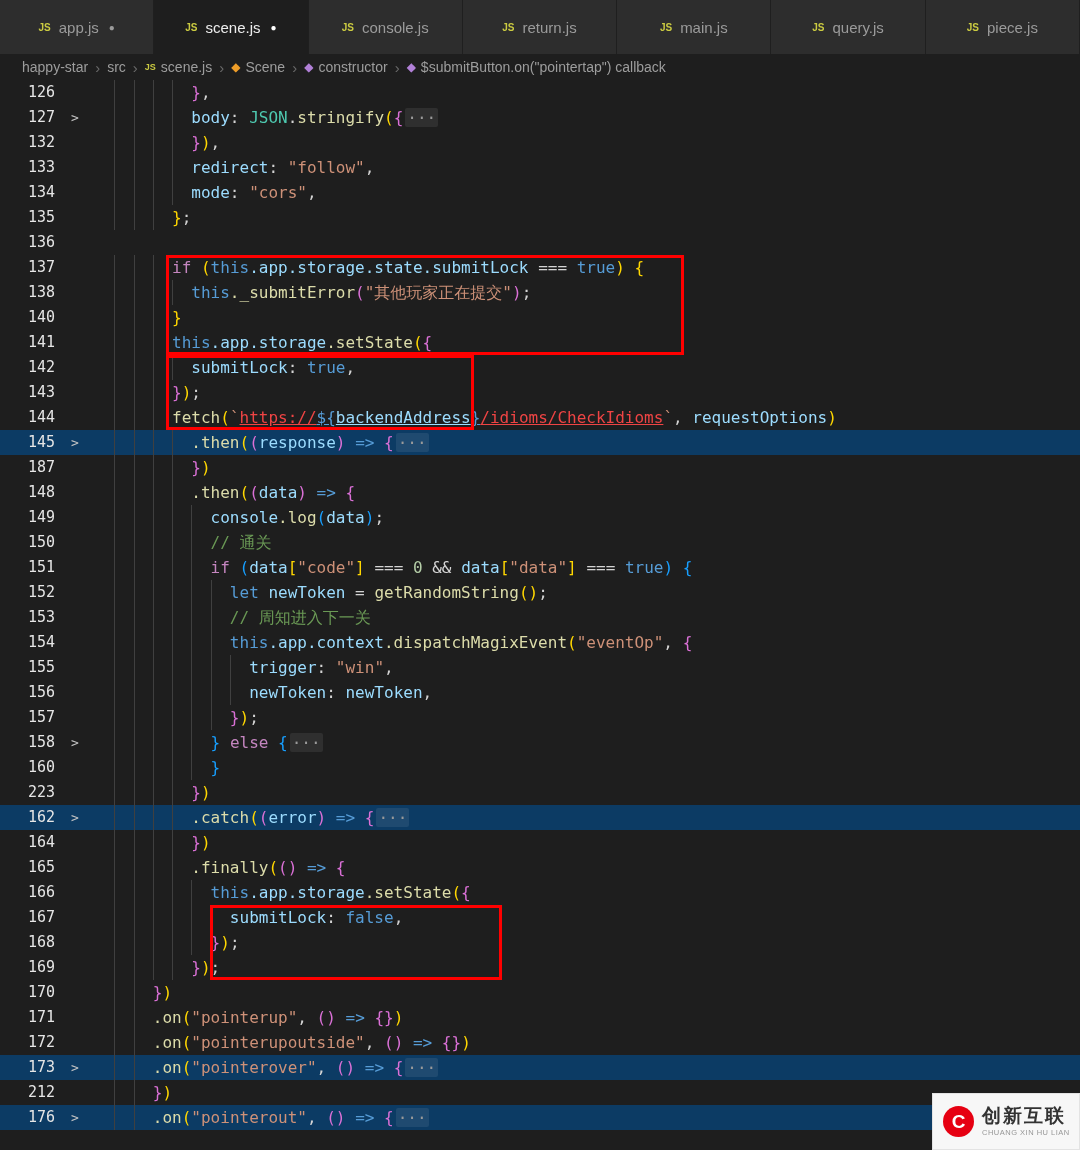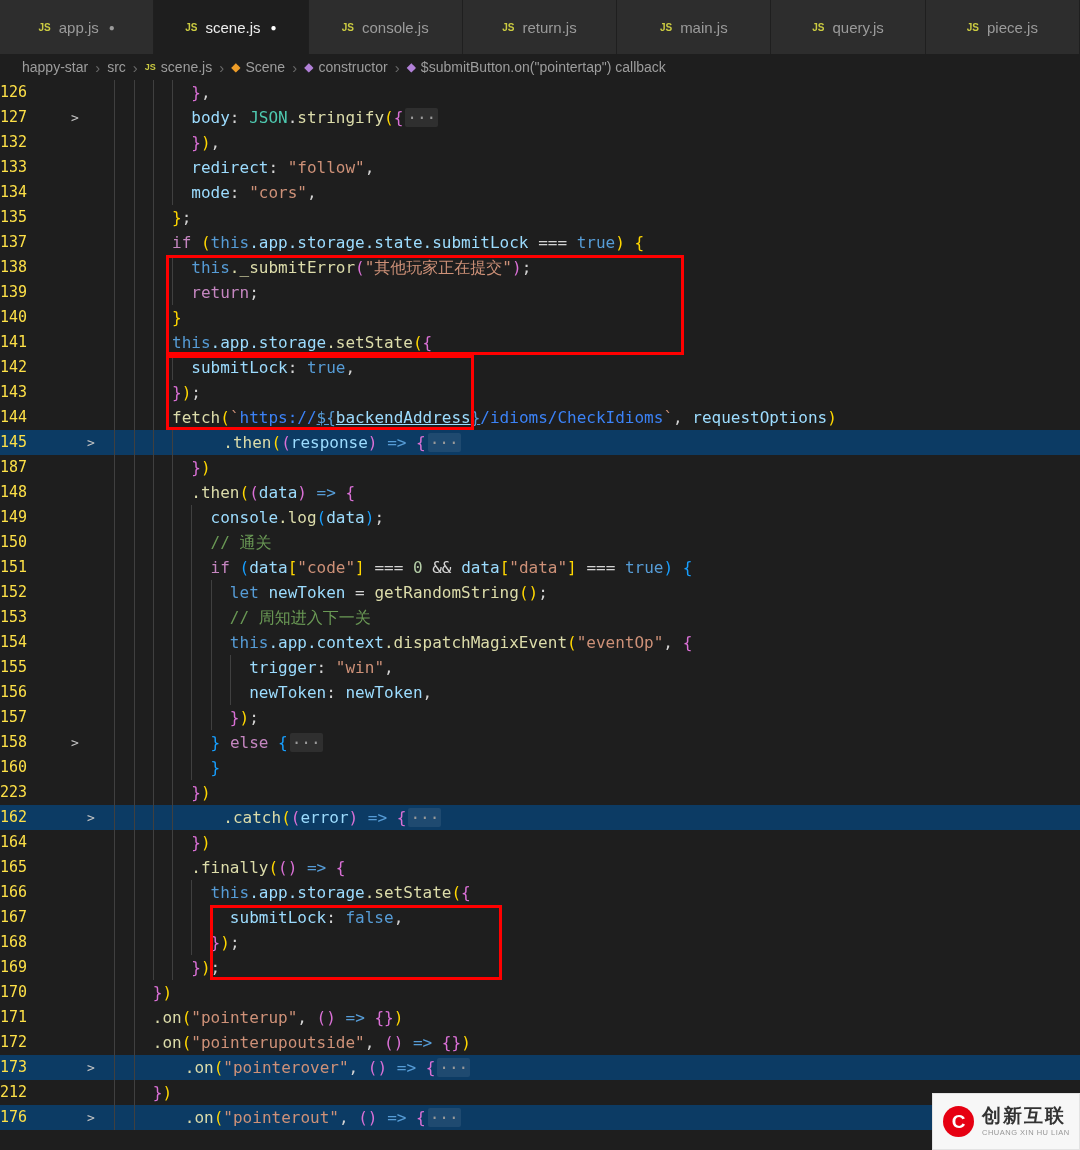--- a/index.html
+++ b/index.html
@@ -28,31 +28,31 @@
   .bi{display:inline-block;}
   .bi.js{color:#cbcb41;font-size:9px;font-weight:bold;}
   .bi.class{color:#ee9d28;font-size:12px;}
   .bi.method{color:#b180d7;font-size:12px;}
   
   .code-area{position:relative;}
   .row{
     position:relative;display:flex;height:25px;line-height:25px;white-space:pre;
     font-family:"DejaVu Sans Mono","Liberation Mono",monospace;font-size:16px;
   }
-  .row.hl{background:#0c3b64;gap:16px;}
-  .ln{width:55px;flex:none;color:#fde047;font-size:15px;}
+  .row.hl{background:#0c3b64;}
+  .ln{width:55px;flex:none;text-align:right;color:#e5e5e5;font-size:15px;}
   .fold{width:40px;flex:none;text-align:center;color:#c5c5c5;font-size:13px;cursor:pointer;}
   .codetext{flex:none;position:relative;z-index:1;}
   .guide{position:absolute;top:0;bottom:0;width:1px;background:#404040;z-index:0;}
   
   .p{color:#d4d4d4}.k{color:#569cd6}.c{color:#c586c0}.v{color:#9cdcfe}
   .f{color:#dcdcaa}.s{color:#ce9178}.m{color:#6a9955}.n{color:#b5cea8}
   .t{color:#4ec9b0}.g1{color:#ffd700}.g2{color:#da70d6}.g3{color:#179fff}
   .e{color:#9a9a9a;background:rgba(255,255,255,.08);border-radius:2px;padding:0 2px;margin-left:2px;}
-  .u{color:#3b82f6;}
+  .u{color:#ef4444;text-decoration:underline}
   .uv{color:#9cdcfe;text-decoration:underline}
   .uk{color:#569cd6;text-decoration:underline}
   
   .annotation-layer{position:absolute;left:0;top:0;width:1080px;height:1150px;pointer-events:none;z-index:5;}
   .redbox{position:absolute;border:3px solid #ff0000;box-sizing:border-box;}
   
   .watermark{
     position:absolute;right:0;bottom:0;width:148px;height:57px;background:#f7f7f7;
     border:1px solid #e3e3e3;box-sizing:border-box;display:flex;align-items:center;
     gap:8px;padding-left:10px;z-index:6;
@@ -131,23 +131,23 @@
     </span>
   </div>
 
 <div class="code-area">
     <div class="row"><div class="guide" style="left: 114.26px;"></div><div class="guide" style="left: 133.52px;"></div><div class="guide" style="left: 152.78px;"></div><div class="guide" style="left: 172.04px;"></div><span class="ln">126</span><span class="fold"></span><span class="codetext"><span class="p">          </span><span class="g2">}</span><span class="p">,</span></span></div>
     <div class="row"><div class="guide" style="left: 114.26px;"></div><div class="guide" style="left: 133.52px;"></div><div class="guide" style="left: 152.78px;"></div><div class="guide" style="left: 172.04px;"></div><span class="ln">127</span><span class="fold">&gt;</span><span class="codetext"><span class="p">          </span><span class="v">body</span><span class="p">:</span><span class="p"> </span><span class="t">JSON</span><span class="p">.</span><span class="f">stringify</span><span class="g1">(</span><span class="g2">{</span><span class="e">···</span></span></div>
     <div class="row"><div class="guide" style="left: 114.26px;"></div><div class="guide" style="left: 133.52px;"></div><div class="guide" style="left: 152.78px;"></div><div class="guide" style="left: 172.04px;"></div><span class="ln">132</span><span class="fold"></span><span class="codetext"><span class="p">          </span><span class="g2">}</span><span class="g1">)</span><span class="p">,</span></span></div>
     <div class="row"><div class="guide" style="left: 114.26px;"></div><div class="guide" style="left: 133.52px;"></div><div class="guide" style="left: 152.78px;"></div><div class="guide" style="left: 172.04px;"></div><span class="ln">133</span><span class="fold"></span><span class="codetext"><span class="p">          </span><span class="v">redirect</span><span class="p">:</span><span class="p"> </span><span class="s">"follow"</span><span class="p">,</span></span></div>
     <div class="row"><div class="guide" style="left: 114.26px;"></div><div class="guide" style="left: 133.52px;"></div><div class="guide" style="left: 152.78px;"></div><div class="guide" style="left: 172.04px;"></div><span class="ln">134</span><span class="fold"></span><span class="codetext"><span class="p">          </span><span class="v">mode</span><span class="p">:</span><span class="p"> </span><span class="s">"cors"</span><span class="p">,</span></span></div>
     <div class="row"><div class="guide" style="left: 114.26px;"></div><div class="guide" style="left: 133.52px;"></div><div class="guide" style="left: 152.78px;"></div><span class="ln">135</span><span class="fold"></span><span class="codetext"><span class="p">        </span><span class="g1">}</span><span class="p">;</span></span></div>
+    <div class="row"><span class="ln">136</span><span class="fold"></span><span class="codetext"></span></div>
     <div class="row"><div class="guide" style="left: 114.26px;"></div><div class="guide" style="left: 133.52px;"></div><div class="guide" style="left: 152.78px;"></div><span class="ln">137</span><span class="fold"></span><span class="codetext"><span class="p">        </span><span class="c">if</span><span class="p"> </span><span class="g1">(</span><span class="k">this</span><span class="v">.app.storage.state.submitLock</span><span class="p"> </span><span class="p">===</span><span class="p"> </span><span class="k">true</span><span class="g1">)</span><span class="p"> </span><span class="g1">{</span></span></div>
     <div class="row"><div class="guide" style="left: 114.26px;"></div><div class="guide" style="left: 133.52px;"></div><div class="guide" style="left: 152.78px;"></div><div class="guide" style="left: 172.04px;"></div><span class="ln">138</span><span class="fold"></span><span class="codetext"><span class="p">          </span><span class="k">this</span><span class="f">._submitError</span><span class="g2">(</span><span class="s">"其他玩家正在提交"</span><span class="g2">)</span><span class="p">;</span></span></div>
-    <div class="row"><div class="guide" style="left: 114.26px;"></div><div class="guide" style="left: 133.52px;"></div><div class="guide" style="left: 152.78px;"></div><div class="guide" style="left: 172.04px;"></div><span class="ln">139</span><span class="fold"></span><span class="codetext"><span class="p">          </span><span class="c">return</span><span class="p">;</span></span></div>
     <div class="row"><div class="guide" style="left: 114.26px;"></div><div class="guide" style="left: 133.52px;"></div><div class="guide" style="left: 152.78px;"></div><span class="ln">140</span><span class="fold"></span><span class="codetext"><span class="p">        </span><span class="g1">}</span></span></div>
     <div class="row"><div class="guide" style="left: 114.26px;"></div><div class="guide" style="left: 133.52px;"></div><div class="guide" style="left: 152.78px;"></div><span class="ln">141</span><span class="fold"></span><span class="codetext"><span class="p">        </span><span class="k">this</span><span class="v">.app.storage</span><span class="f">.setState</span><span class="g1">(</span><span class="g2">{</span></span></div>
     <div class="row"><div class="guide" style="left: 114.26px;"></div><div class="guide" style="left: 133.52px;"></div><div class="guide" style="left: 152.78px;"></div><div class="guide" style="left: 172.04px;"></div><span class="ln">142</span><span class="fold"></span><span class="codetext"><span class="p">          </span><span class="v">submitLock</span><span class="p">:</span><span class="p"> </span><span class="k">true</span><span class="p">,</span></span></div>
     <div class="row"><div class="guide" style="left: 114.26px;"></div><div class="guide" style="left: 133.52px;"></div><div class="guide" style="left: 152.78px;"></div><span class="ln">143</span><span class="fold"></span><span class="codetext"><span class="p">        </span><span class="g2">}</span><span class="g1">)</span><span class="p">;</span></span></div>
     <div class="row"><div class="guide" style="left: 114.26px;"></div><div class="guide" style="left: 133.52px;"></div><div class="guide" style="left: 152.78px;"></div><span class="ln">144</span><span class="fold"></span><span class="codetext"><span class="p">        </span><span class="f">fetch</span><span class="g1">(</span><span class="s">`</span><span class="u">https://</span><span class="uk">${</span><span class="uv">backendAddress</span><span class="uk">}</span><span class="u">/idioms/CheckIdioms</span><span class="s">`</span><span class="p">,</span><span class="p"> </span><span class="v">requestOptions</span><span class="g1">)</span></span></div>
     <div class="row hl"><div class="guide" style="left: 114.26px;"></div><div class="guide" style="left: 133.52px;"></div><div class="guide" style="left: 152.78px;"></div><div class="guide" style="left: 172.04px;"></div><span class="ln">145</span><span class="fold">&gt;</span><span class="codetext"><span class="p">          </span><span class="f">.then</span><span class="g1">(</span><span class="g2">(</span><span class="v">response</span><span class="g2">)</span><span class="p"> </span><span class="k">=&gt;</span><span class="p"> </span><span class="g2">{</span><span class="e">···</span></span></div>
     <div class="row"><div class="guide" style="left: 114.26px;"></div><div class="guide" style="left: 133.52px;"></div><div class="guide" style="left: 152.78px;"></div><div class="guide" style="left: 172.04px;"></div><span class="ln">187</span><span class="fold"></span><span class="codetext"><span class="p">          </span><span class="g2">}</span><span class="g1">)</span></span></div>
     <div class="row"><div class="guide" style="left: 114.26px;"></div><div class="guide" style="left: 133.52px;"></div><div class="guide" style="left: 152.78px;"></div><div class="guide" style="left: 172.04px;"></div><span class="ln">148</span><span class="fold"></span><span class="codetext"><span class="p">          </span><span class="f">.then</span><span class="g1">(</span><span class="g2">(</span><span class="v">data</span><span class="g2">)</span><span class="p"> </span><span class="k">=&gt;</span><span class="p"> </span><span class="g2">{</span></span></div>
     <div class="row"><div class="guide" style="left: 114.26px;"></div><div class="guide" style="left: 133.52px;"></div><div class="guide" style="left: 152.78px;"></div><div class="guide" style="left: 172.04px;"></div><div class="guide" style="left: 191.3px;"></div><span class="ln">149</span><span class="fold"></span><span class="codetext"><span class="p">            </span><span class="v">console</span><span class="f">.log</span><span class="g3">(</span><span class="v">data</span><span class="g3">)</span><span class="p">;</span></span></div>
     <div class="row"><div class="guide" style="left: 114.26px;"></div><div class="guide" style="left: 133.52px;"></div><div class="guide" style="left: 152.78px;"></div><div class="guide" style="left: 172.04px;"></div><div class="guide" style="left: 191.3px;"></div><span class="ln">150</span><span class="fold"></span><span class="codetext"><span class="p">            </span><span class="m">// 通关</span></span></div>

